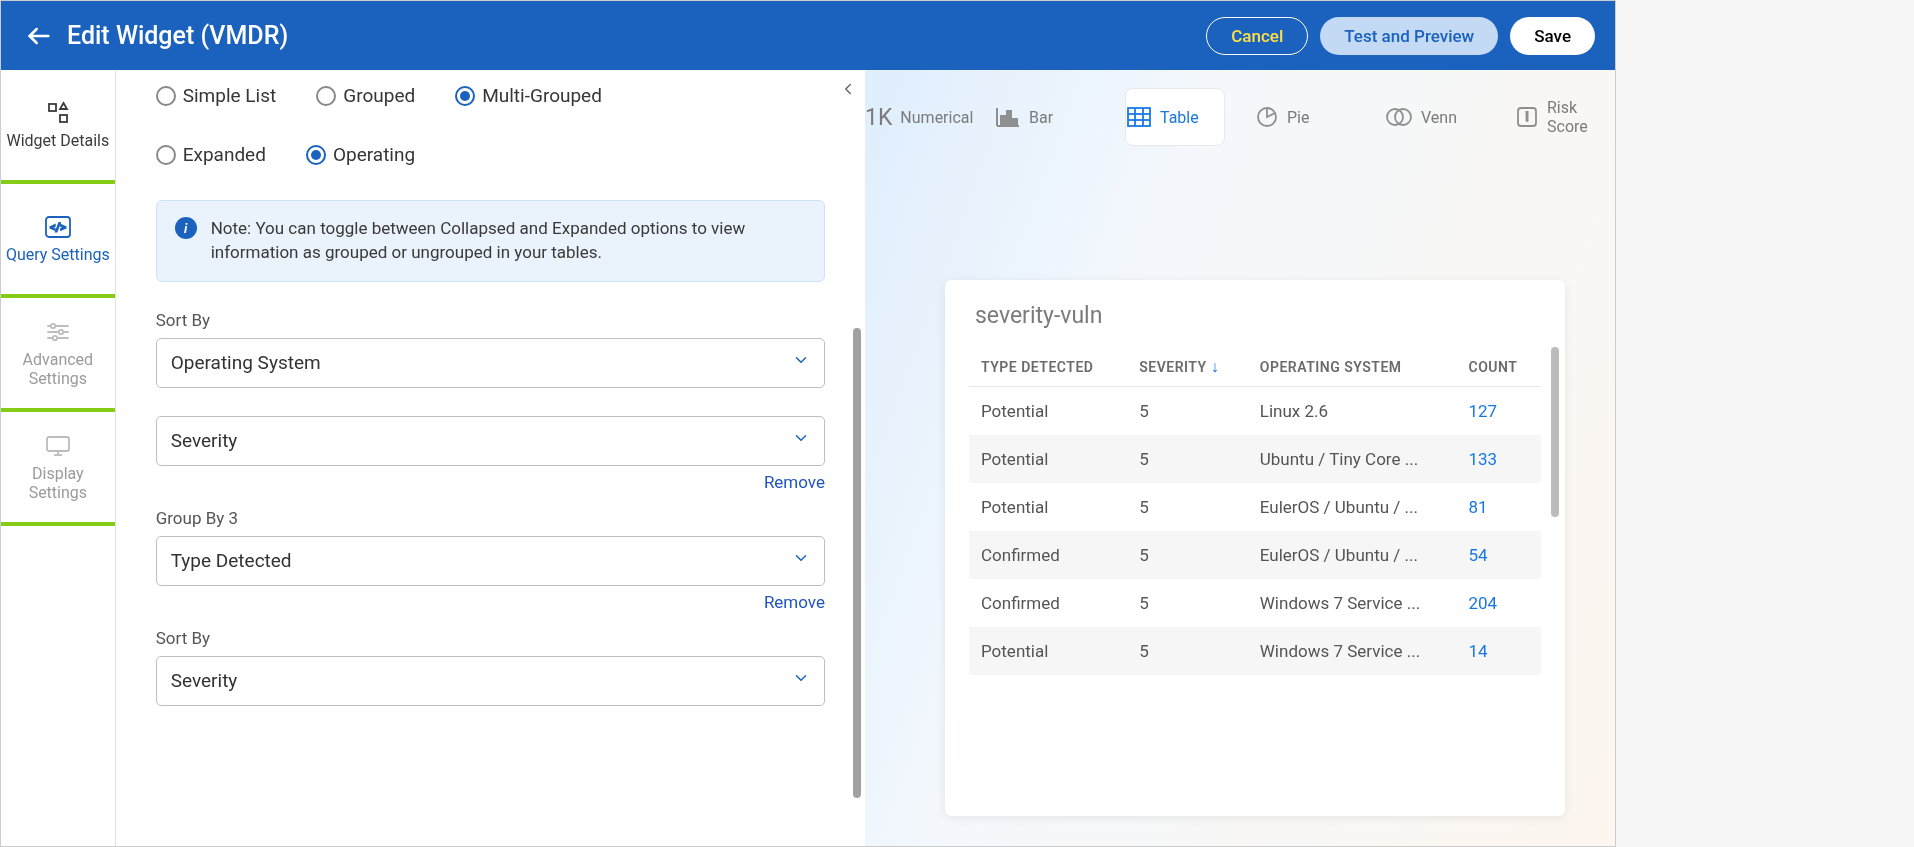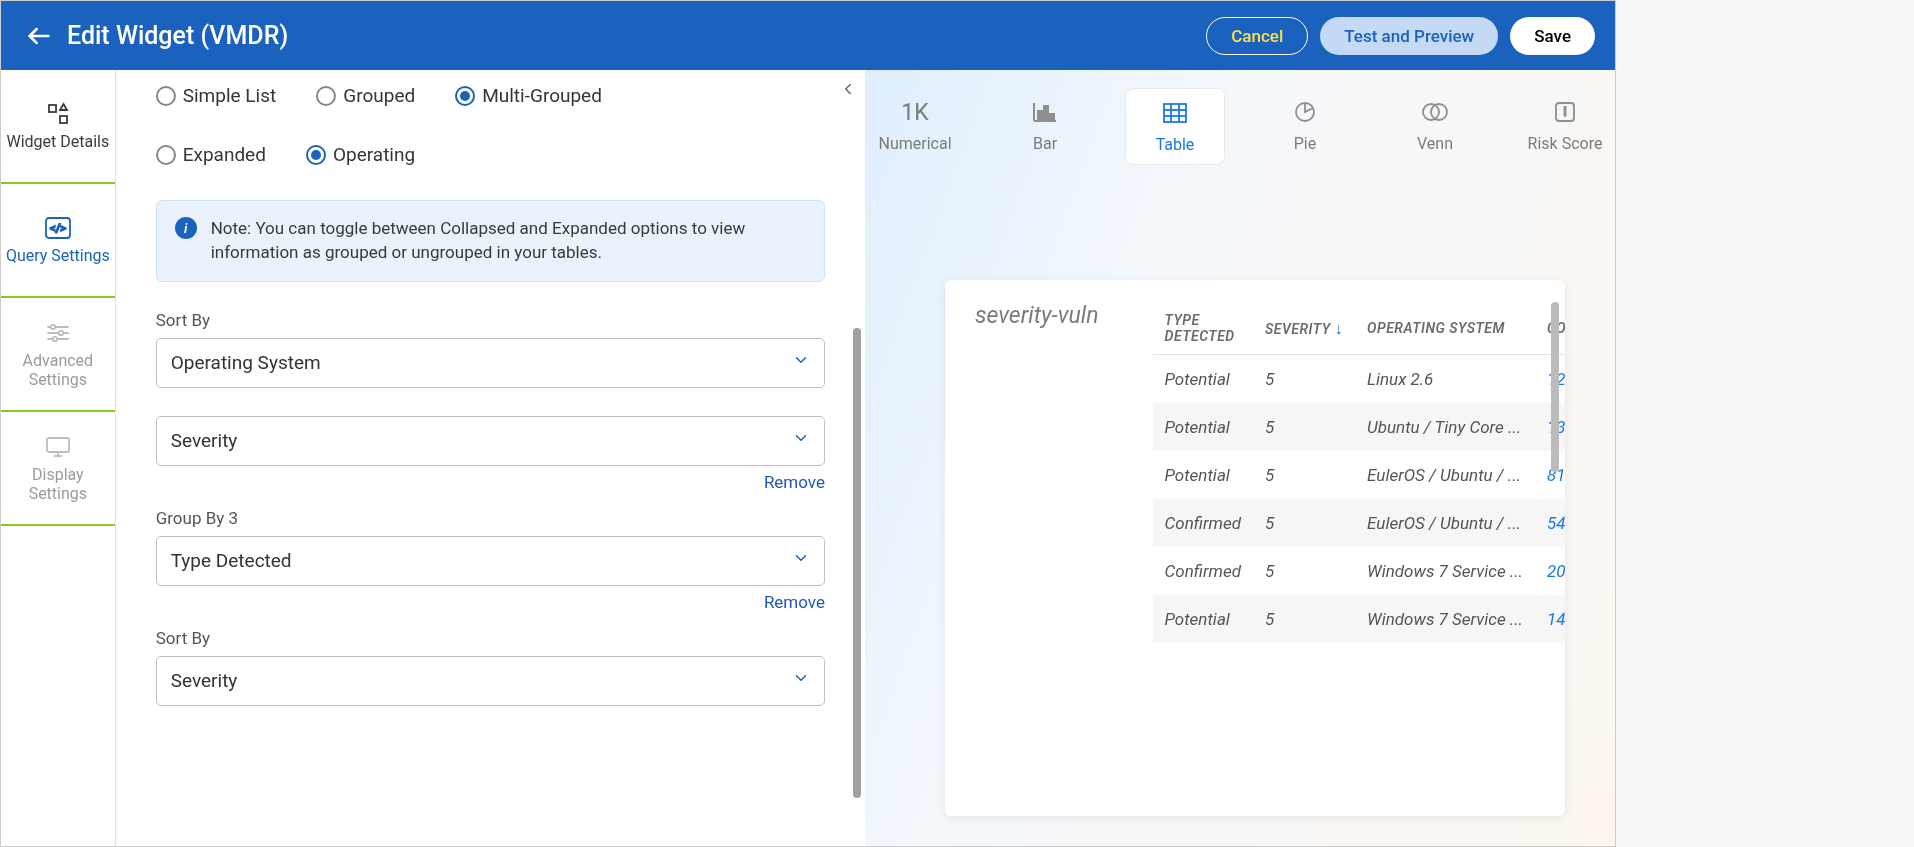--- a/index.html
+++ b/index.html
@@ -12,21 +12,21 @@
   .topbar-spacer { flex: 1; }
   .topbar-actions { display: flex; gap: 12px; }
   .btn { height: 38px; border-radius: 20px; padding: 0 24px; font-size: 17px; font-weight: 500; display:flex; align-items:center; justify-content:center; cursor:pointer; border: none; }
   .btn-outline { background: transparent; color: #fde047; border: 1.5px solid #fff; }
   .btn-light { background: #c3d9f4; color: #1a62bd; }
   .btn-solid { background: #fff; color: #000000; }
   
   .body { flex: 1; display: flex; overflow: hidden; }
   
   .sidebar { width: 133px; border-right: 1px solid #e1e1e1; display:flex; flex-direction: column; }
-  .side-item { height: 114px; display: flex; flex-direction: column; align-items: center; justify-content: center; gap: 5px; border-bottom: 2px solid #84cc16; cursor:pointer; text-align:center; padding:8px 4px; }
+  .side-item { height: 114px; display: flex; flex-direction: column; align-items: center; justify-content: center; gap: 5px; border-bottom: 4px solid #84cc16; cursor:pointer; text-align:center; padding:8px 4px; }
   .side-item.active { color:#1a62bd; }
   .side-item.disabled { color:#9b9b9b; }
   .side-item .icon-box { width:28px; height:28px; display:flex; align-items:center; justify-content:center; }
   .side-label { font-size:16px; line-height:1.15; }
   
   .settings-panel { width: 870px; position:relative; overflow-y:auto; }
   .settings-inner { padding: 0 40px 40px 40px; }
   .radio-row { display:flex; gap:40px; padding:14px 0 18px 0; align-items:center; }
   .radio-opt { display:flex; align-items:center; gap:7px; font-size:19px; color:#363636; cursor:pointer; }
   .radio-outer { width:20px; height:20px; border:2px solid #1a62bd; border-radius:50%; display:flex; align-items:center; justify-content:center; }
@@ -40,25 +40,25 @@
   .group-label { font-size:17px; color:#555; margin-bottom:8px; }
   .select-box { width:100%; height:50px; border:1px solid #bfbfbf; border-radius:5px; display:flex; align-items:center; justify-content:space-between; padding:0 14px; font-size:19px; color:#333; cursor:pointer; }
   .chevron { color:#1a62bd; }
   .remove-link { display:flex; justify-content:flex-end; margin-top:6px; }
   .remove-link a { color:#2256be; font-size:17px; text-decoration:none; cursor:pointer; }
   .vscrollbar { position:absolute; top:258px; right:4px; width:8px; height:470px; background:#a1a1a1; border-radius:4px; }
   .collapse-handle { position:absolute; top:10px; right:8px; cursor:pointer; color:#555; }
   
   .preview-panel { flex:1; background:linear-gradient(110deg,#dfeefd 0%,#f4f8fc 35%,#fdf6ef 100%); position:relative; padding-top:18px; }
   .chart-types { display:flex; justify-content:center; gap:30px; }
-  .ctype { width:100px; display:flex; flex-direction:column; align-items:center; gap:8px; padding:10px 0; border-radius:8px; cursor:pointer; color:#7b7b7b; }
+  .ctype { width:100px; display:flex; flex-direction:row; align-items:center; gap:8px; padding:10px 0; border-radius:8px; cursor:pointer; color:#7b7b7b; }
   .ctype.active { background:#fff; color:#1a78e6; border:1px solid #e8eaea; }
   .ctype .cicon { height:28px; display:flex; align-items:center; justify-content:center; font-size:22px; }
   .ctype .clabel { font-size:16px; }
-  .preview-card { position:absolute; left:80px; right:50px; top:210px; bottom:30px; background:#fff; border-radius:6px; box-shadow:0 2px 10px rgba(0,0,0,0.08); display:flex; flex-direction:row; padding:22px 0 0 0;font-style:italic; }
+  .preview-card { position:absolute; left:80px; right:50px; top:210px; bottom:30px; background:#fff; border-radius:6px; box-shadow:0 2px 10px rgba(0,0,0,0.08); display:flex; flex-direction:column; padding:22px 0 0 0; }
   .pcard-title { font-size:23px; color:#7b7b7b; padding:0 30px 18px 30px; }
   .tbl-wrap { flex:1; position:relative; overflow:hidden; padding:0 24px; }
   table.pvtable { width:100%; border-collapse:collapse; }
   .pvtable th { text-align:left; font-size:14px; letter-spacing:0.5px; color:#6b6b6b; font-weight:600; padding:10px 12px; border-bottom:1px solid #e4e4e4; }
   .pvtable th.sorted { color:#6b6b6b; }
   .pvtable td { font-size:17px; color:#555; padding:14px 12px; }
   .pvtable tr.alt td { background:#f6f6f6; }
   .pvtable td.count a { color:#1a78e6; text-decoration:none; }
   .sort-arrow { color:#1a78e6; margin-left:4px; font-size:16px; }
   .tbl-scroll { position:absolute; right:6px; top:0; width:8px; height:170px; background:#bbbbbb; border-radius:4px; }

